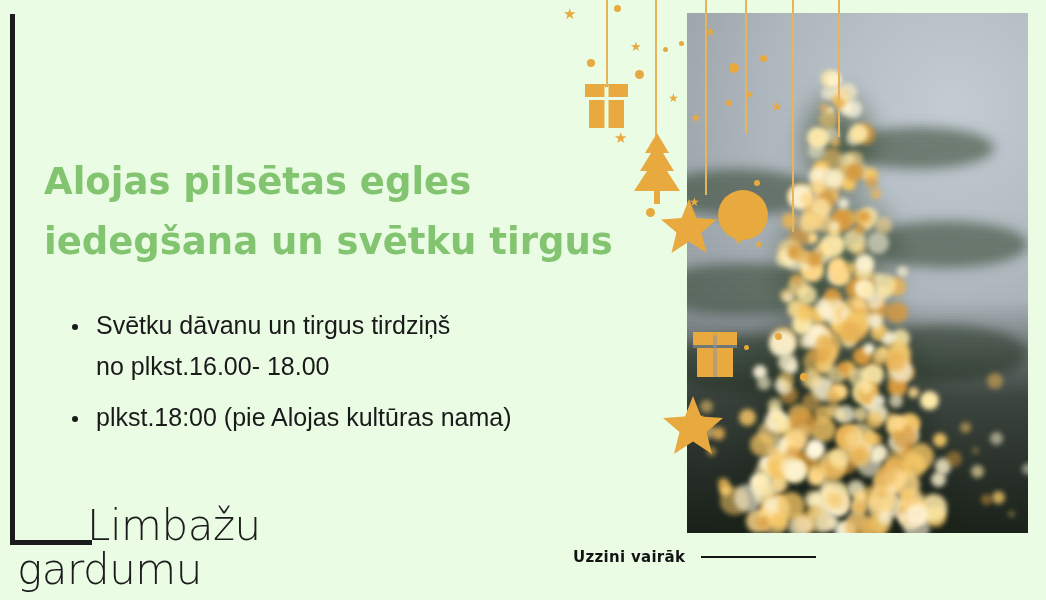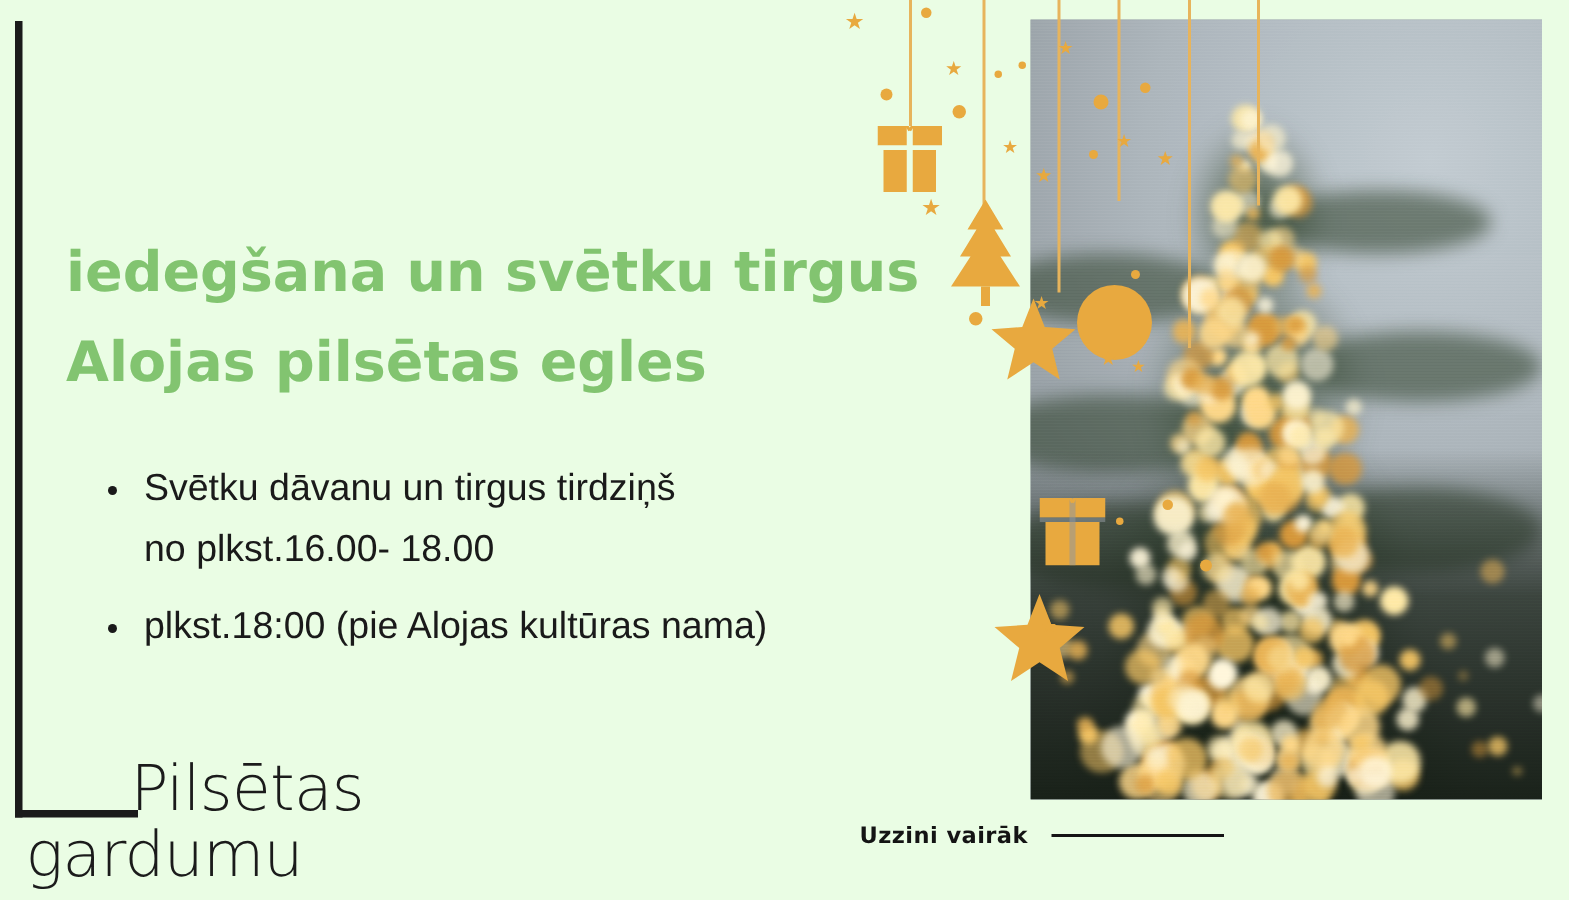--- a/index.html
+++ b/index.html
@@ -669,36 +669,36 @@
   <div class="dot" style="left:754px;top:180px;width:6px;height:6px;"></div>
   <div class="dot" style="left:775px;top:333px;width:7px;height:7px;"></div>
   <div class="dot" style="left:800px;top:373px;width:8px;height:8px;"></div>
   <div class="dot" style="left:744px;top:345px;width:5px;height:5px;"></div>
 
   <div class="logo-stem"></div>
   <div class="logo-stem-foot"></div>
 
 
   <div class="subtitle">
+    <span style="display:block;">Alojas pilsētas egles</span>
     <span style="display:block;">iedegšana un svētku tirgus</span>
-    <span style="display:block;">Alojas pilsētas egles</span>
   </div>
 
   <ul class="bullets">
     <li class="bullet-item">
       <span class="bullet-line">Svētku dāvanu un tirgus tirdziņš</span>
       <span class="bullet-line">no plkst.16.00- 18.00</span>
     </li>
     <li class="bullet-item">
       <span class="bullet-line">plkst.18:00 (pie Alojas kultūras nama)</span>
     </li>
   </ul>
 
   <div class="logo-word">
-    <span class="l1">Pilsētas</span>
+    <span class="l1">Limbažu</span>
     <span class="l2">gardumu</span>
   </div>
 
   <div class="footer">
     <span class="footer-label">Uzzini vairāk</span>
     <span class="footer-rule"></span>
   </div>
 
 </div>
 

